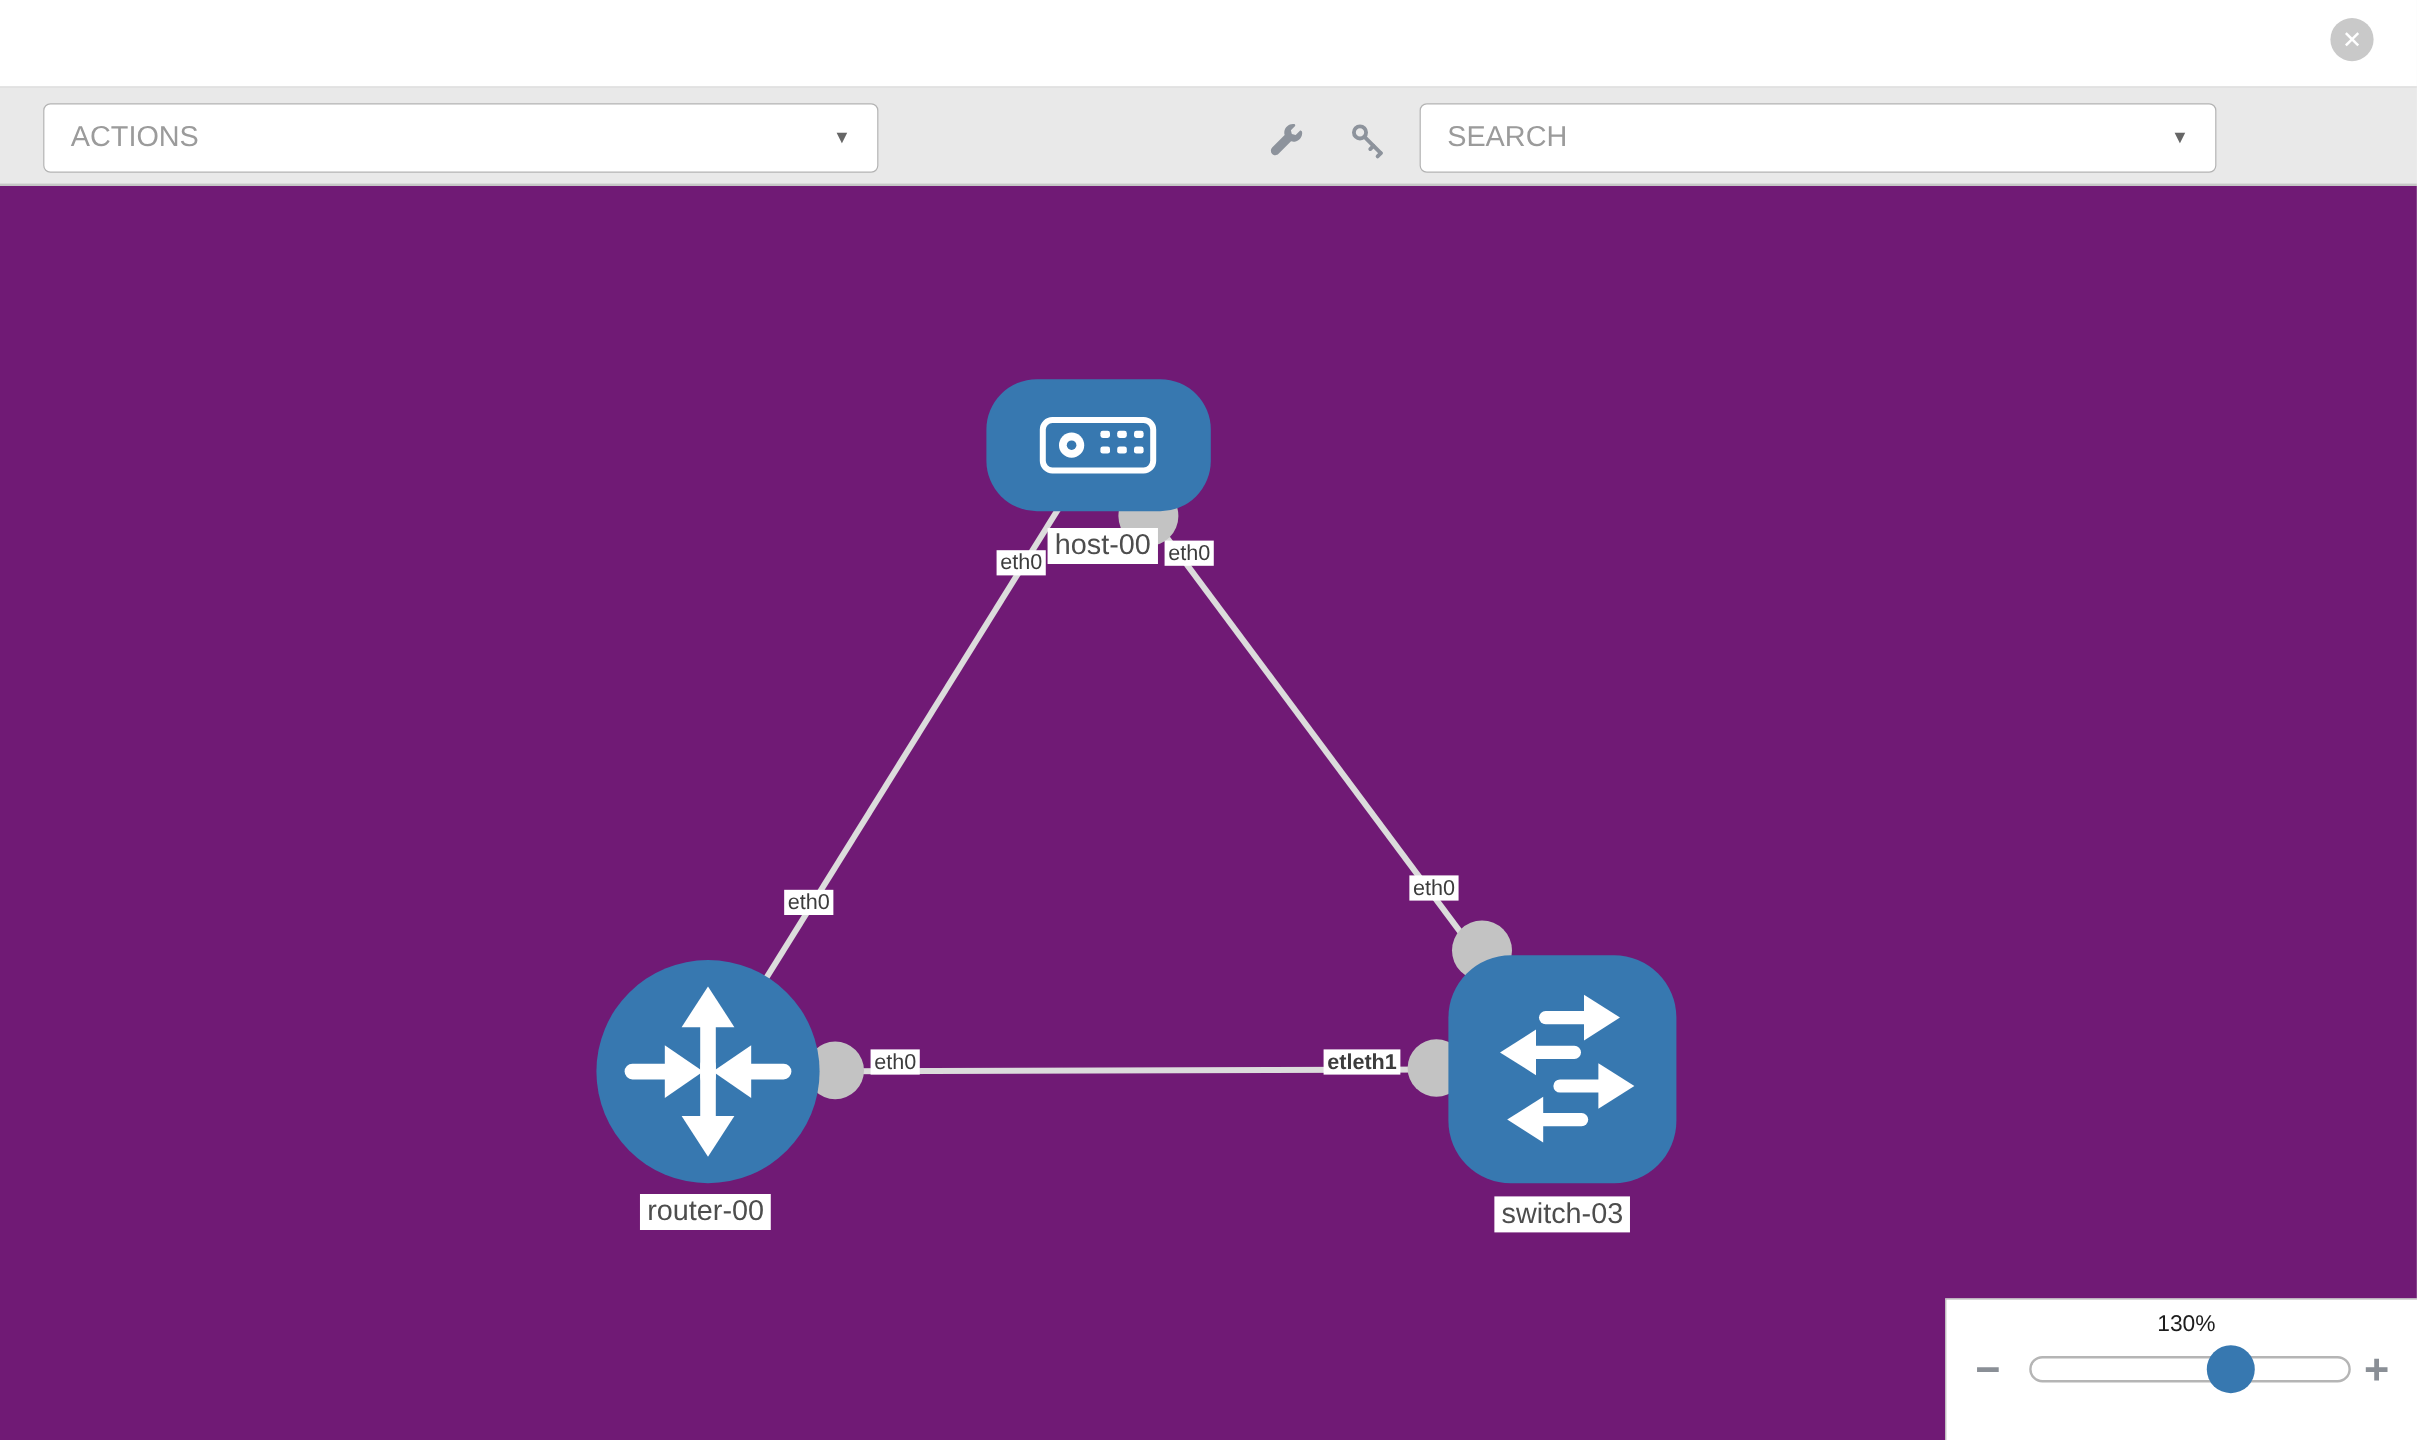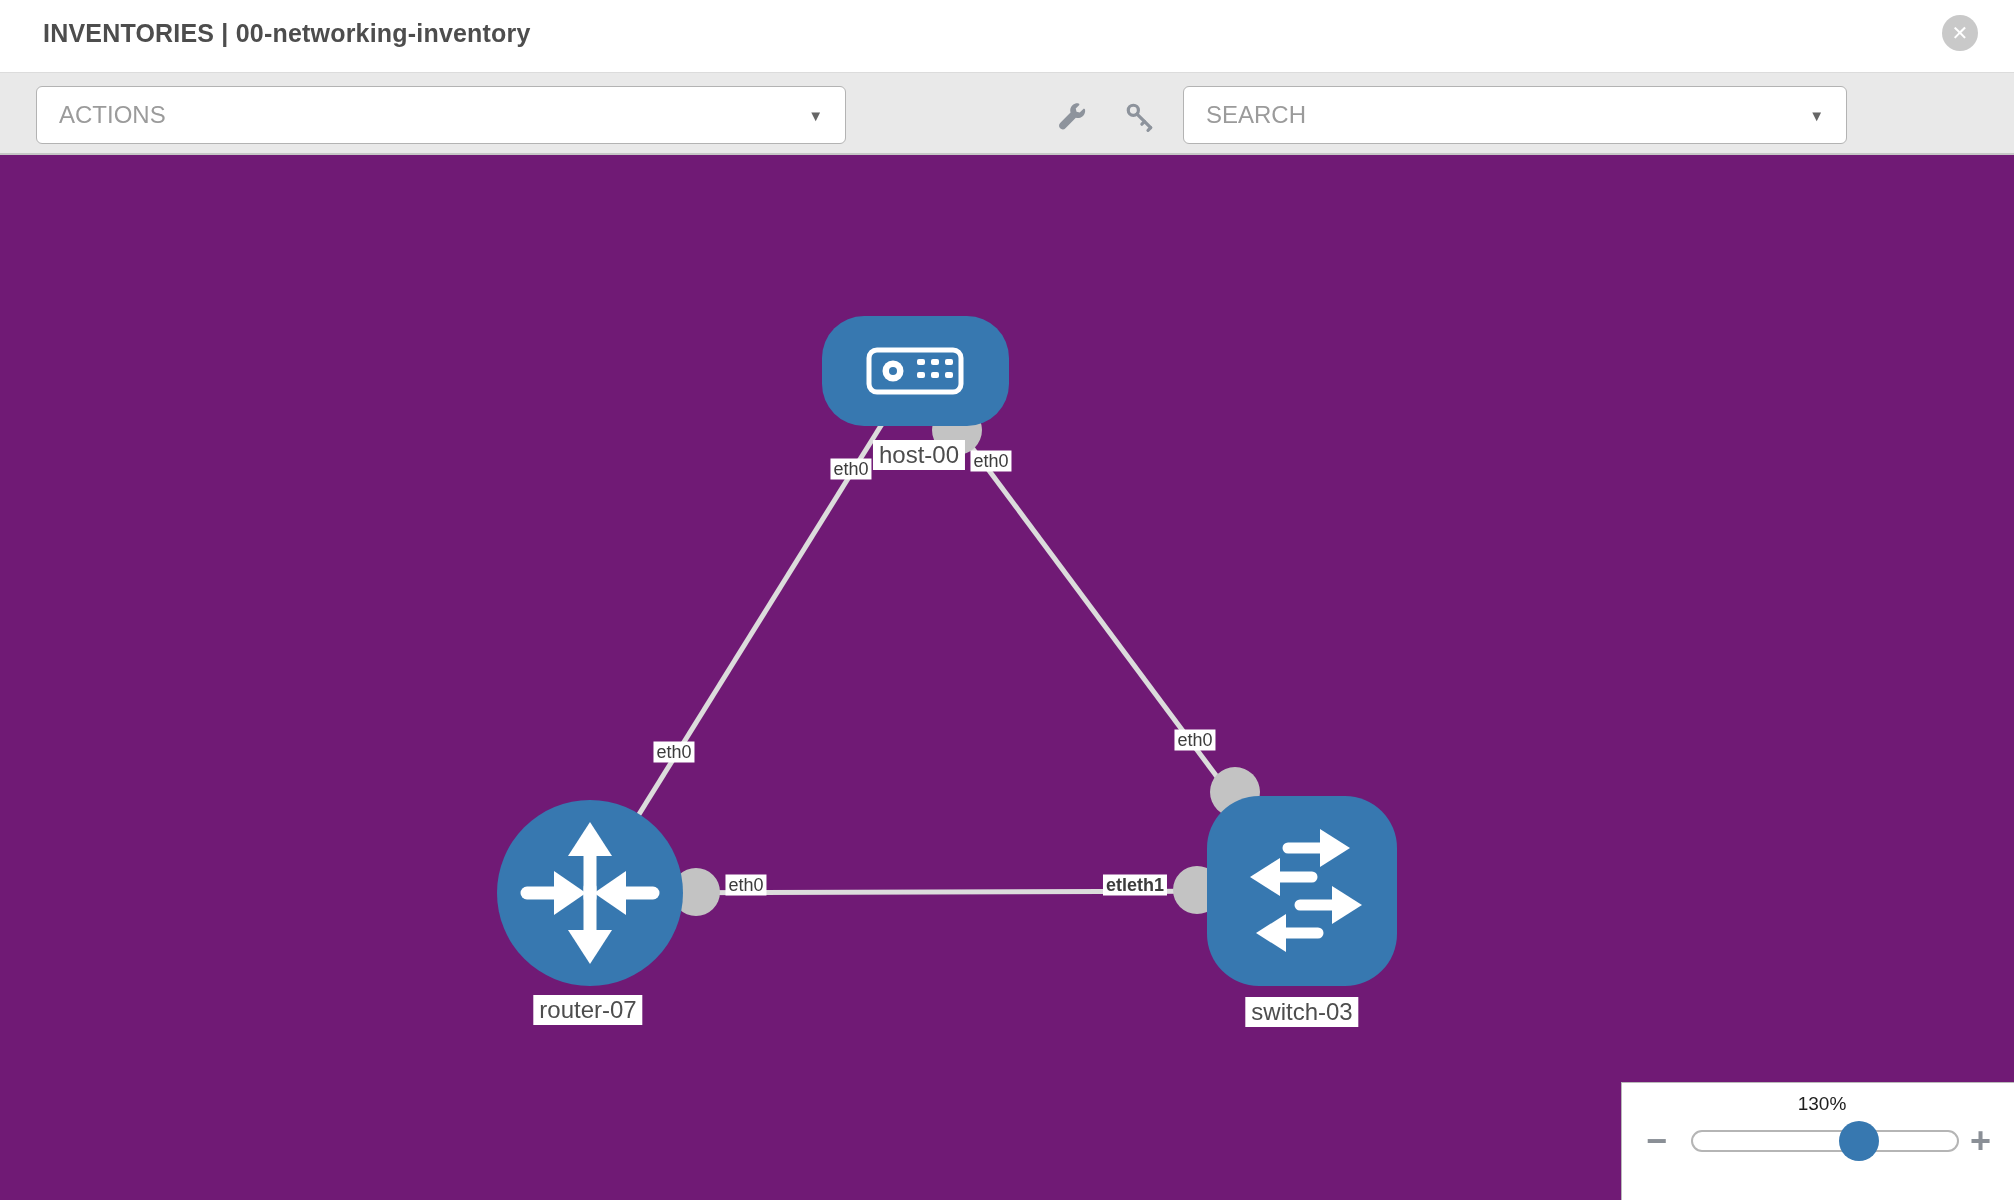--- a/index.html
+++ b/index.html
@@ -11,21 +11,21 @@
   .close-btn{position:absolute;right:36px;top:15px;width:36px;height:36px;border-radius:50%;
     background:#c9c9c9;color:#ffffff;font-size:20px;font-weight:bold;
     display:flex;align-items:center;justify-content:center;cursor:pointer;}
 
   
   .toolbar{position:absolute;left:0;top:72px;width:2014px;height:83px;background:#e9e9e9;
     border-top:1px solid #dcdcdc;border-bottom:2px solid #c6c6c6;box-sizing:border-box;}
   .select-box{position:absolute;top:13px;height:58px;background:#ffffff;border:1px solid #b3b3b3;
     border-radius:6px;box-sizing:border-box;display:flex;align-items:center;
     font-size:24px;color:#9b9b9b;padding-left:22px;cursor:pointer;}
-  .select-actions{left:36px;width:810px;}
+  .select-actions{left:36px;width:696px;}
   .select-search{left:1183px;width:664px;}
   .caret{position:absolute;right:22px;top:50%;transform:translateY(-50%);
     font-size:15px;color:#666666;}
   .tool-icon{position:absolute;top:28px;width:32px;height:32px;cursor:pointer;}
   .tool-wrench{left:1054px;}
   .tool-key{left:1124px;}
 
   
   .canvas{position:absolute;left:0;top:155px;width:2014px;height:1080px;background:#701a75;}
   .canvas svg{position:absolute;left:0;top:0;}
@@ -45,21 +45,20 @@
   .zoom-plus{left:348px;}
   .zoom-track{position:absolute;left:69px;top:47px;width:268px;height:22px;background:#ffffff;
     border:2px solid #b5b5b5;border-radius:13px;box-sizing:border-box;cursor:pointer;}
   .zoom-thumb{position:absolute;top:-11px;width:40px;height:40px;border-radius:50%;
     background:#3778b0;margin-left:-20px;cursor:grab;}
 </style>
 </head>
 <body>
 
 <div class="header">
-  <div class="header-title">INVENTORIES | 00-networking-inventory</div>
   <div class="close-btn">
     <span>✕</span>
   </div>
 </div>
 
 <div class="toolbar">
   <div class="select-box select-actions">
     <span>ACTIONS</span>
     <span class="caret">▼</span>
   </div>
@@ -143,21 +142,21 @@
     </g>
   </svg>
 
   <span class="if-label" style="left:851px;top:314px;">eth0</span>
   <span class="node-label" style="left:919px;top:300px;">host-00</span>
   <span class="if-label" style="left:991px;top:306px;">eth0</span>
   <span class="if-label" style="left:674px;top:597px;">eth0</span>
   <span class="if-label" style="left:1195px;top:585px;">eth0</span>
   <span class="if-label" style="left:746px;top:730px;">eth0</span>
   <span class="if-label" style="left:1135px;top:730px;font-weight:bold;">etleth1</span>
-  <span class="node-label" style="left:588px;top:855px;">router-07</span>
+  <span class="node-label" style="left:588px;top:855px;">router-00</span>
   <span class="node-label" style="left:1302px;top:857px;">switch-03</span>
 </div>
 
 <div class="zoom-panel">
   <div class="zoom-level">130%</div>
   <div class="zoom-minus">−</div>
   <div class="zoom-track">
     <div class="zoom-thumb" id="zoom-thumb" style="left: 63%;"></div>
   </div>
   <div class="zoom-plus">+</div>

